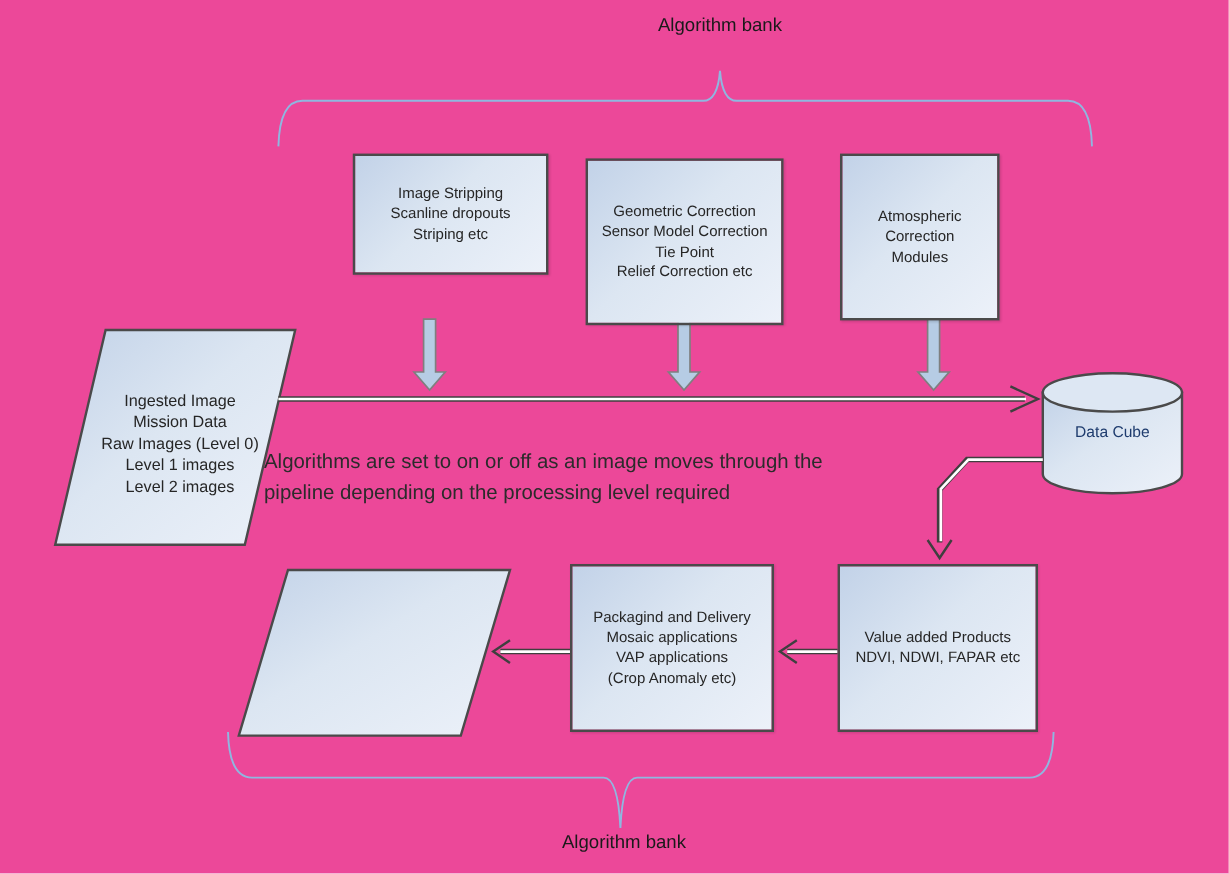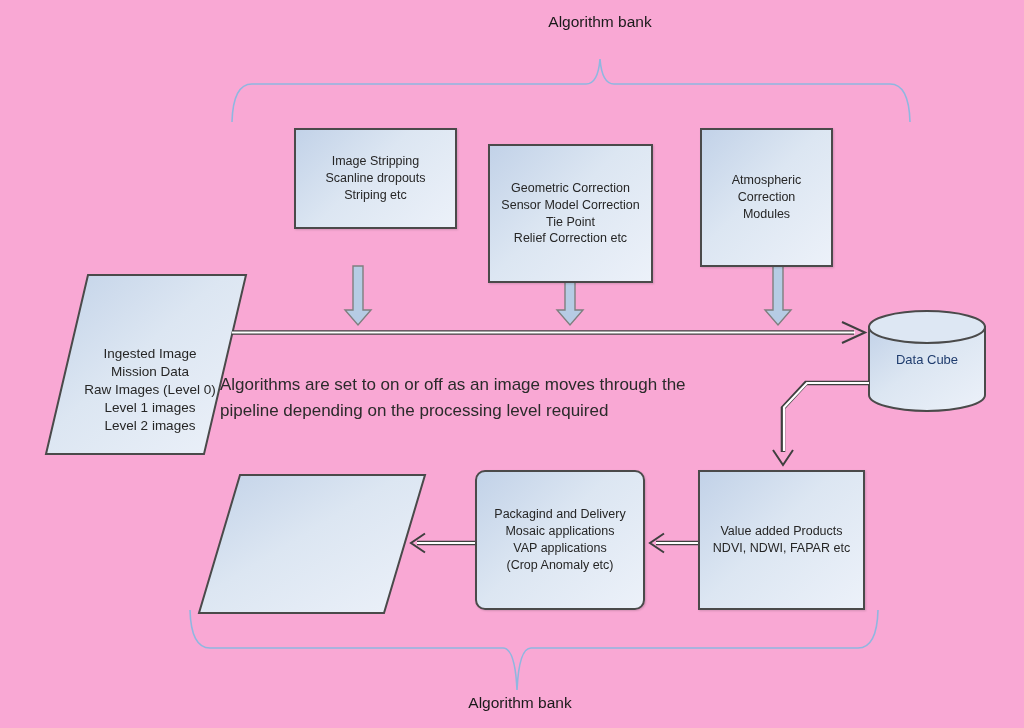--- a/index.html
+++ b/index.html
@@ -1,31 +1,31 @@
 <!DOCTYPE html>
 <html><head>
 <meta charset="utf-8">
 <style>
   html,body{margin:0;padding:0;background:#ffffff;}
   .canvas{
-    position:relative;width:1024px;height:728px;background:#f9a8d4;overflow:hidden;
+    position:relative;width:1024px;height:728px;background:#ec4899;overflow:hidden;
     font-family:"Liberation Sans", sans-serif;color:#262626;
   }
   .layer{position:absolute;left:0;top:0;width:1024px;height:728px;}
   .node-box{
     position:absolute;box-sizing:border-box;
     border:2px solid #4a4a4a;
     background:linear-gradient(135deg,#c2d2e8 0%,#dce6f2 45%,#ecf1f9 100%);
     display:flex;align-items:center;justify-content:center;text-align:center;
     font-size:12.5px;line-height:1.35;white-space:pre-line;
     box-shadow:1px 1px 2px rgba(0,0,0,0.15);
   }
   .shape-text{
     position:absolute;display:flex;align-items:center;justify-content:center;
-    text-align:center;white-space:pre-line;font-size:13.5px;line-height:1.32;margin-top:20px;
+    text-align:center;white-space:pre-line;font-size:13.5px;line-height:1.32;
   }
   .label{
     position:absolute;text-align:center;font-size:15.5px;color:#1a1a1a;
   }
   .center-note{
     position:absolute;left:220px;top:372px;width:540px;text-align:left;
     font-size:17px;line-height:1.55;color:#2b2b2b;white-space:pre-line;
   }
   .cube-label{
     position:absolute;left:869px;top:352px;width:116px;text-align:center;
@@ -90,30 +90,30 @@
 
   <div class="label" style="left:500px;top:13px;width:200px;">Algorithm bank</div>
   <div class="label" style="left:420px;top:694px;width:200px;">Algorithm bank</div>
 
   <div class="center-note">Algorithms are set to on or off as an image moves through the
 pipeline depending on the processing level required</div>
 
   <div class="node-box" style="left:294px;top:128px;width:163px;height:101px;">Image Stripping
 Scanline dropouts
 Striping etc</div>
-  <div class="node-box" style="left:488px;top:144px;width:165px;height:139px;">Geometric Correction
+  <div class="node-box" style="left:488px;top:132px;width:165px;height:139px;">Geometric Correction
 Sensor Model Correction
 Tie Point
 Relief Correction etc</div>
   <div class="node-box" style="left:700px;top:128px;width:133px;height:139px;">Atmospheric Correction
 Modules</div>
 
   <div class="node-box" style="left:698px;top:470px;width:167px;height:140px;">Value added Products
 NDVI, NDWI, FAPAR etc</div>
-  <div class="node-box" style="left:475px;top:470px;width:170px;height:140px;border-radius:10px;">Packagind and Delivery
+  <div class="node-box" style="left:475px;top:470px;width:170px;height:140px;">Packagind and Delivery
 Mosaic applications
 VAP applications
 (Crop Anomaly etc)</div>
 
   <div class="shape-text" style="left:55px;top:320px;width:190px;height:100px;">Ingested Image
 Mission Data
 Raw Images (Level 0)
 Level 1 images
 Level 2 images</div>
 

